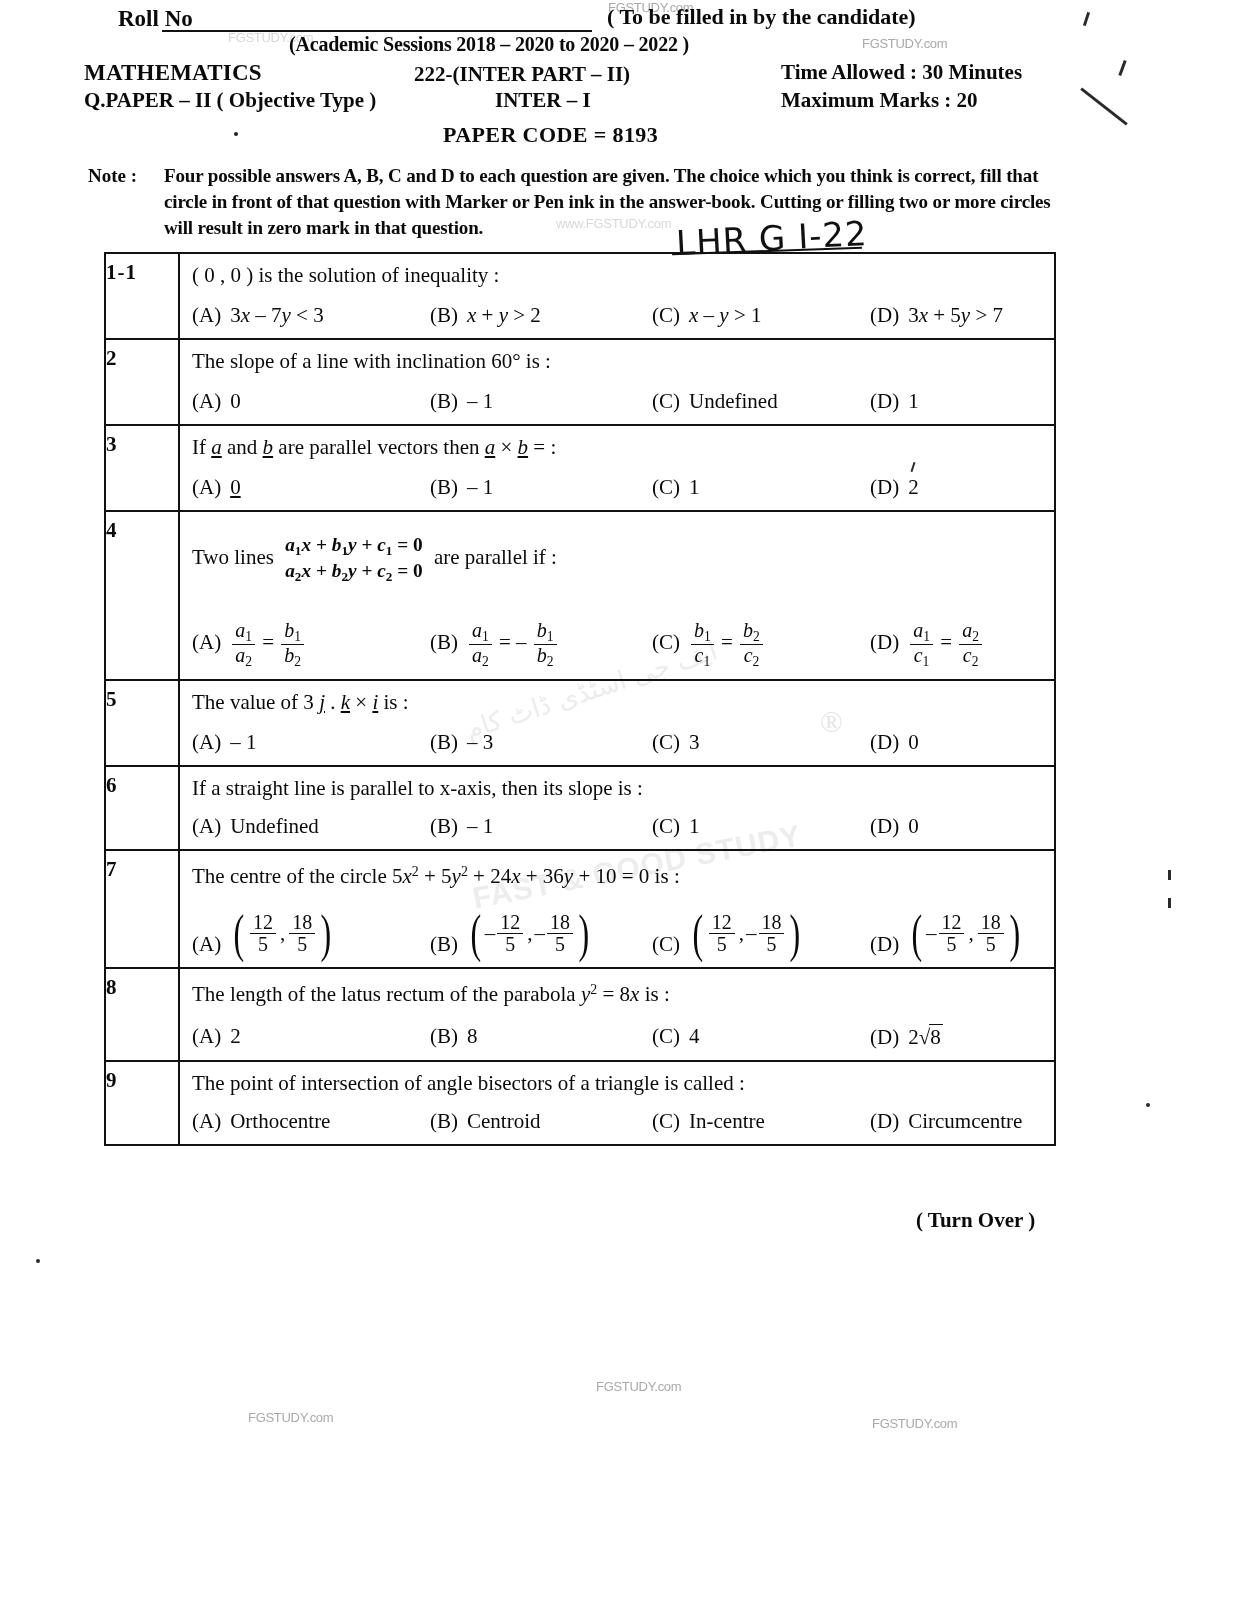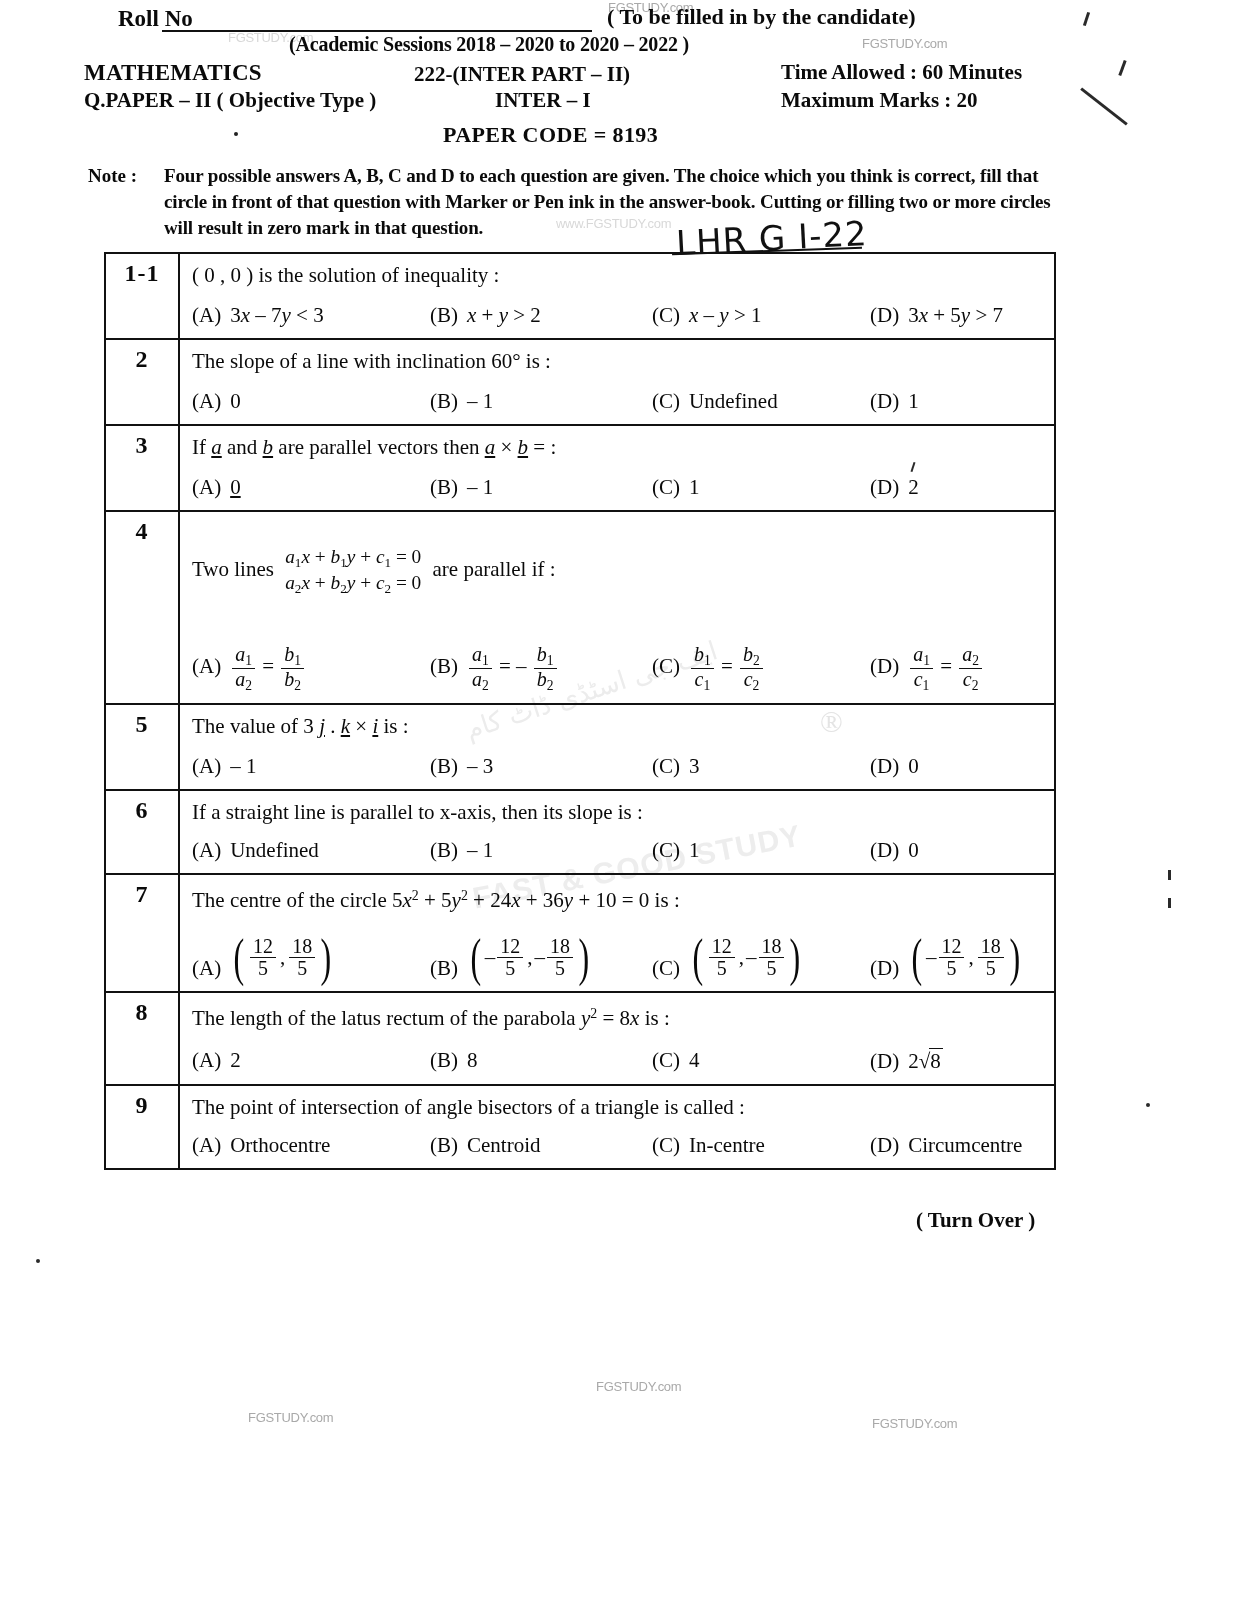--- a/index.html
+++ b/index.html
@@ -138,22 +138,22 @@
     border-collapse: collapse;
     table-layout: fixed;
   }
   .qtable td {
     border: 2.5px solid #111;
     vertical-align: top;
     padding: 0;
   }
   .qnum {
     width: 72px;
-    text-align: center;
-    font-size: 24px;
+    text-align: left;
+    font-size: 21px;
     font-weight: 700;
     padding-top: 6px !important;
     letter-spacing: 1px;
   }
   .qbody {
     padding: 7px 8px 10px 12px !important;
     font-size: 21px;
   }
   .stem {
     line-height: 28px;
@@ -206,22 +206,23 @@
     line-height: 0.62;
     transform: scaleX(0.6);
     display: inline-block;
   }
 
   .twolines {
     display: inline-block;
     vertical-align: middle;
     line-height: 1.28;
     font-size: 0.92em;
-    margin: 12px 6px;
+    margin: 0 6px;
     text-align: center;
+    font-weight: bold;
   }
 
   .sqrt {
     display: inline-block;
     border-top: 1.6px solid #111;
     padding: 0 2px 0 1px;
     margin-left: -1px;
   }
 
   .turnover {
@@ -252,21 +253,21 @@
 </div>
 
 <div class="hdr roll-label">Roll No</div>
 <div class="roll-rule"></div>
 <div class="hdr roll-note">( To be filled in by the candidate)</div>
 
 <div class="hdr sessions">(Academic Sessions 2018 – 2020 to 2020 – 2022 )</div>
 
 <div class="hdr subject">MATHEMATICS</div>
 <div class="hdr part">222-(INTER PART – II)</div>
-<div class="hdr timeall">Time Allowed  :  60 Minutes</div>
+<div class="hdr timeall">Time Allowed  :  30 Minutes</div>
 
 <div class="hdr qpaper">Q.PAPER – II ( Objective Type )</div>
 <div class="hdr group">INTER – I</div>
 <div class="hdr maxmarks">Maximum Marks  :  20</div>
 
 <div class="dot1"></div>
 <div class="hdr papercode">PAPER CODE  =  8193</div>
 
 <div class="note-label">Note  :</div>
 <div class="note-body">Four possible answers A, B, C and D to each question are given.  The choice which you think is correct, fill  that  circle  in front of that question with Marker  or  Pen ink in the answer-book.   Cutting or filling two or more circles will result in  zero mark in that question.</div>

